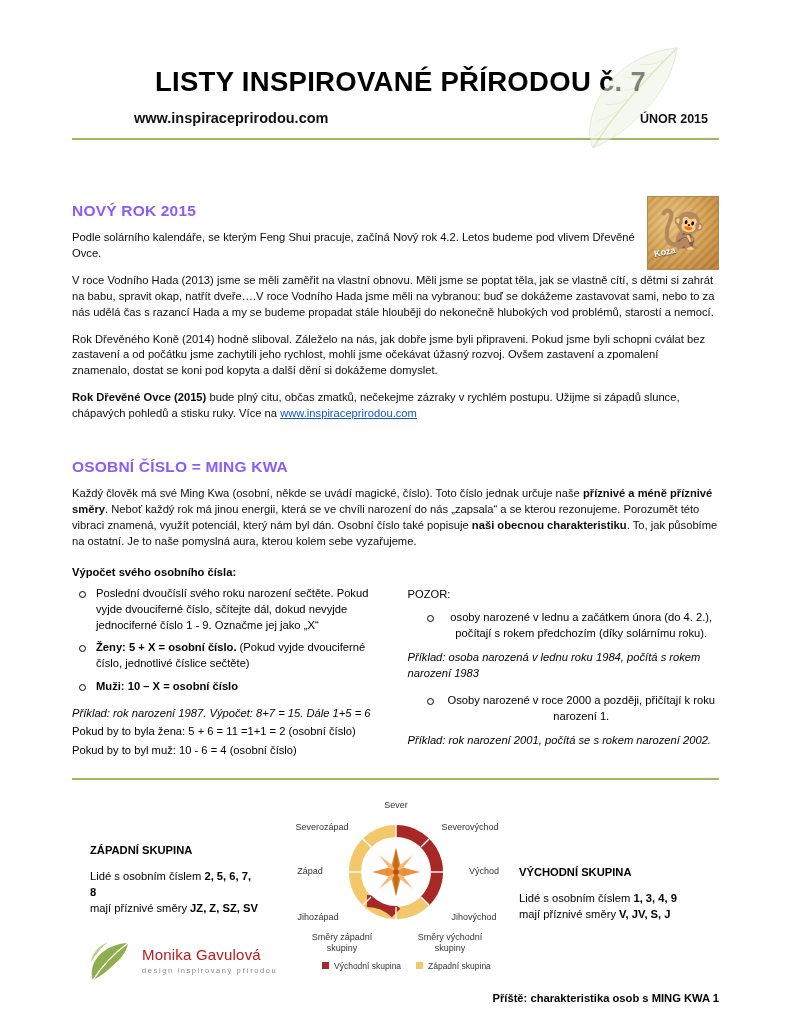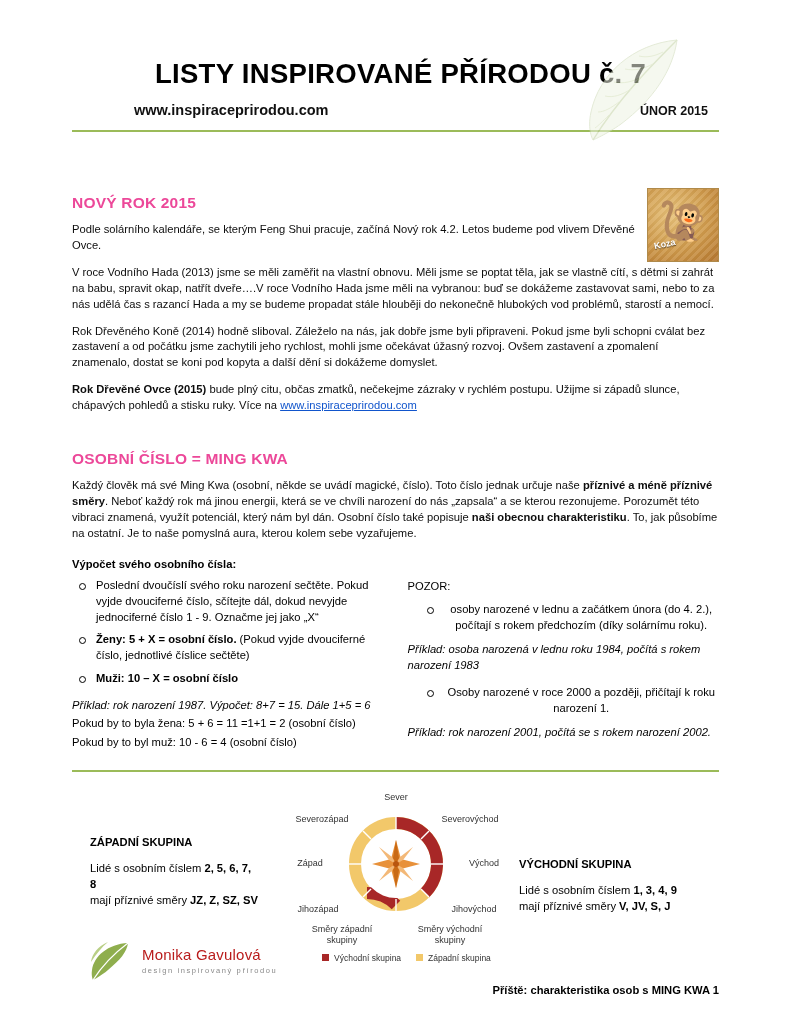--- a/index.html
+++ b/index.html
@@ -13,21 +13,21 @@
     font-family: "Liberation Sans", sans-serif;
     color: #000000;
     position: relative;
     overflow: hidden;
   }
   .page {
     position: relative;
     width: 791px;
     height: 1024px;
     box-sizing: border-box;
-    padding: 0 72px;
+    padding: 8px 72px;
   }
 
   
   .header {
     position: relative;
     padding-top: 58px;
     height: 110px;
   }
   .leaf-decoration {
     position: absolute;
@@ -76,21 +76,21 @@
   }
 
   
   .section {
     margin-top: 26px;
     position: relative;
   }
   h2.section-title {
     font-size: 15.5px;
     font-weight: bold;
-    color: #ec4899;
+    color: #8b5cf6;
     margin: 8px 0 10px 0;
     letter-spacing: 0.2px;
   }
   p.body-text {
     font-size: 11.2px;
     line-height: 1.42;
     margin: 0 0 11px 0;
     text-align: left;
     color: #0d0d0d;
   }

